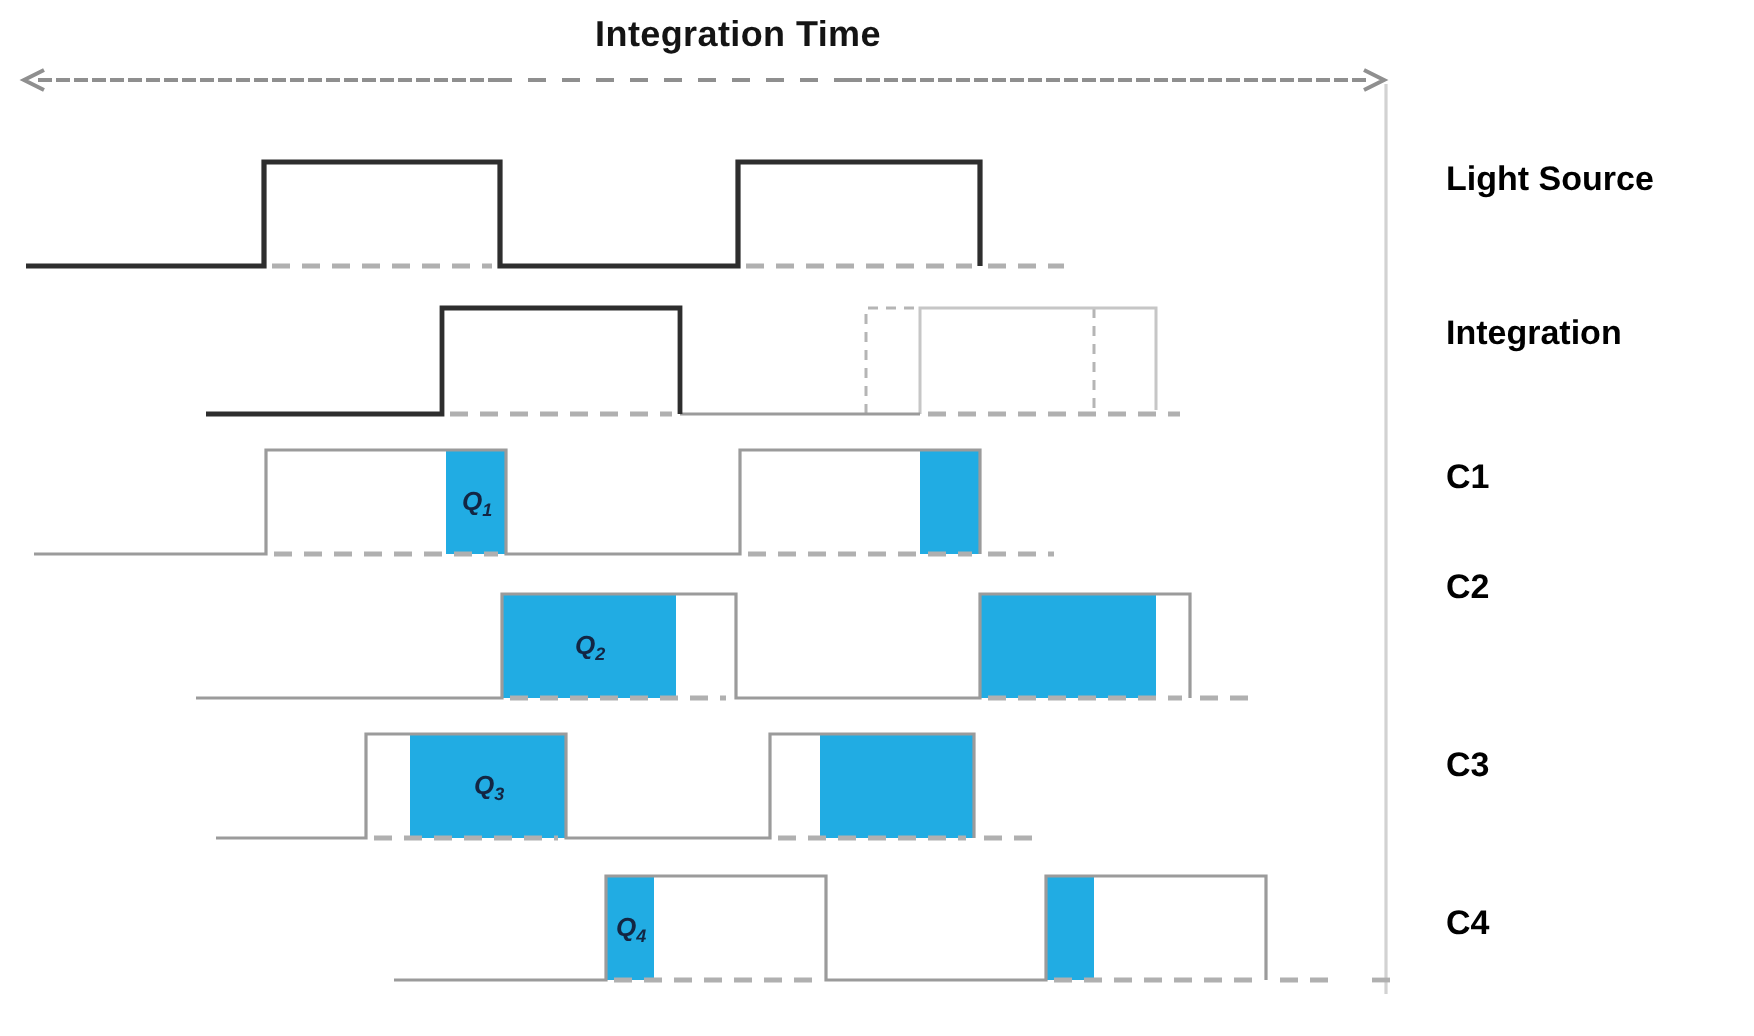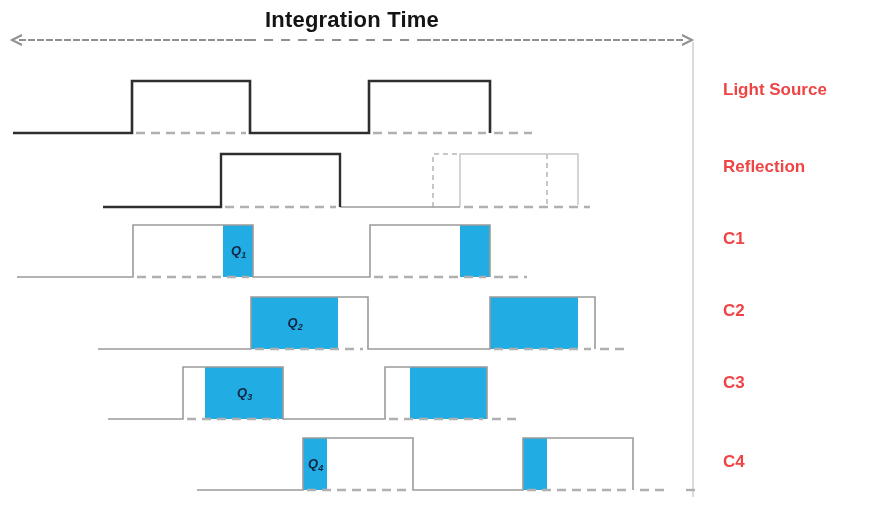--- a/index.html
+++ b/index.html
@@ -5,29 +5,29 @@
   html,body{margin:0;padding:0;background:#ffffff;}
   .stage{
     position:relative;
     width:877px;height:518px;
     background:#ffffff;
     font-family:"Liberation Sans", sans-serif;
     overflow:hidden;
   }
   .stage svg{position:absolute;left:0;top:0;}
   .title{
-    position:absolute;top:7px;left:0;width:704px;
+    position:absolute;top:7px;left:17px;width:704px;
     text-align:center;
-    font-size:22px;font-weight:700;color:#141414;letter-spacing:.2px;
+    font-size:18px;font-weight:700;color:#141414;letter-spacing:.2px;
   }
   .row-label{
     position:absolute;left:723px;
-    font-size:17px;font-weight:700;color:#ef4444;white-space:nowrap;
+    font-size:17px;font-weight:700;color:#000000;white-space:nowrap;
   }
-  .l1{top:80px}.l2{top:157px}.l3{top:229px}.l4{top:301px}.l5{top:373px}.l6{top:452px}
+  .l1{top:80px}.l2{top:157px}.l3{top:229px}.l4{top:284px}.l5{top:373px}.l6{top:452px}
 </style>
 </head>
 <body>
 
 <div class="stage">
   <svg id="wave-svg" width="877" height="518" viewBox="0 0 877 518">
       <line x1="19" y1="40" x2="247" y2="40" stroke="#8f8f8f" stroke-width="2" stroke-dasharray="7 2"></line>
       <line x1="247" y1="40" x2="424" y2="40" stroke="#8f8f8f" stroke-width="2" stroke-dasharray="9 8"></line>
       <line x1="424" y1="40" x2="685" y2="40" stroke="#8f8f8f" stroke-width="2" stroke-dasharray="7 2"></line>
       <polyline points="22,35 12,40 22,45" fill="none" stroke="#8f8f8f" stroke-width="2"></polyline>
@@ -69,18 +69,18 @@
       <rect x="523" y="438" width="24" height="52" fill="#21ACE3"></rect>
       <line x1="307" y1="490" x2="409" y2="490" stroke="#b0b0b0" stroke-width="2.4" stroke-dasharray="9 6"></line>
       <line x1="527" y1="490" x2="629" y2="490" stroke="#b0b0b0" stroke-width="2.4" stroke-dasharray="9 6"></line>
       <line x1="640" y1="490" x2="665" y2="490" stroke="#b0b0b0" stroke-width="2.4" stroke-dasharray="9 6"></line>
       <line x1="686" y1="490" x2="697" y2="490" stroke="#b0b0b0" stroke-width="2.4" stroke-dasharray="9 6"></line>
       <polyline points="197,490 303,490 303,438 413,438 413,490 523,490 523,438 633,438 633,490" fill="none" stroke="#9b9b9b" stroke-width="1.6" stroke-linejoin="miter"></polyline>
       <text x="308" y="468" fill="#132643" font-size="13" font-weight="bold" font-style="italic" font-family="&quot;Liberation Sans&quot;, sans-serif">Q<tspan font-size="9" dy="3">4</tspan></text>
     </svg>
   <div class="title">Integration Time</div>
   <div class="row-label l1">Light Source</div>
-  <div class="row-label l2">Reflection</div>
+  <div class="row-label l2">Integration</div>
   <div class="row-label l3">C1</div>
   <div class="row-label l4">C2</div>
   <div class="row-label l5">C3</div>
   <div class="row-label l6">C4</div>
 </div>
 
 </body></html>

